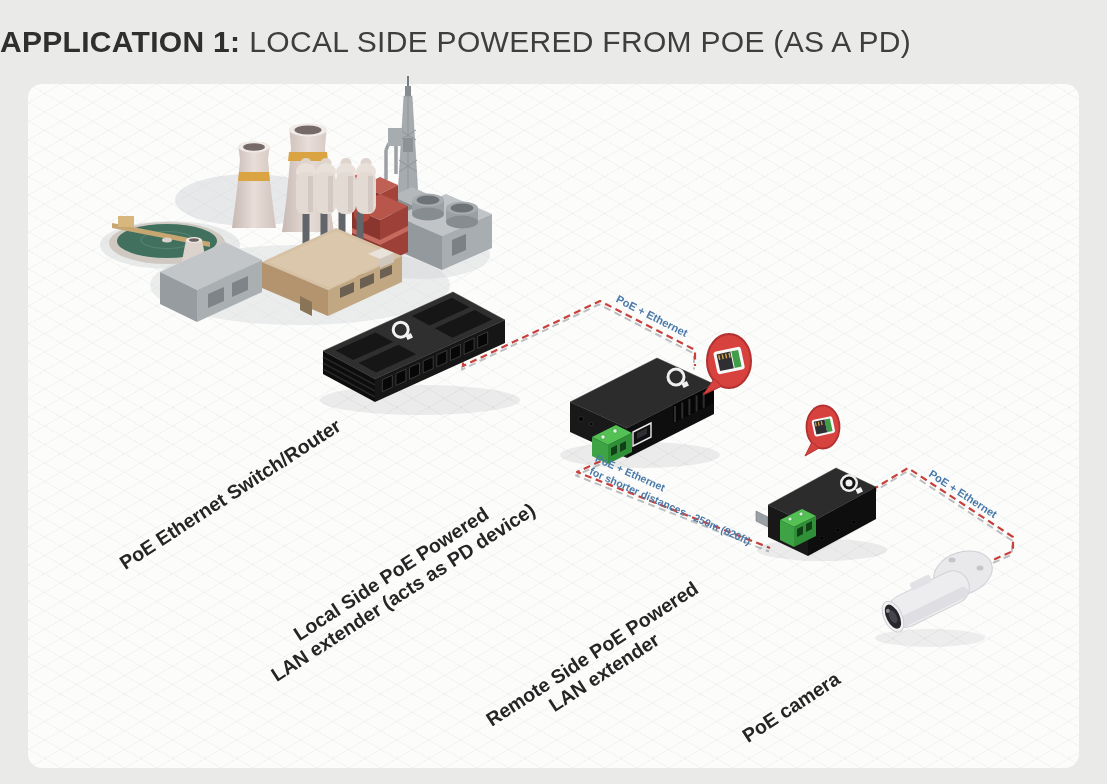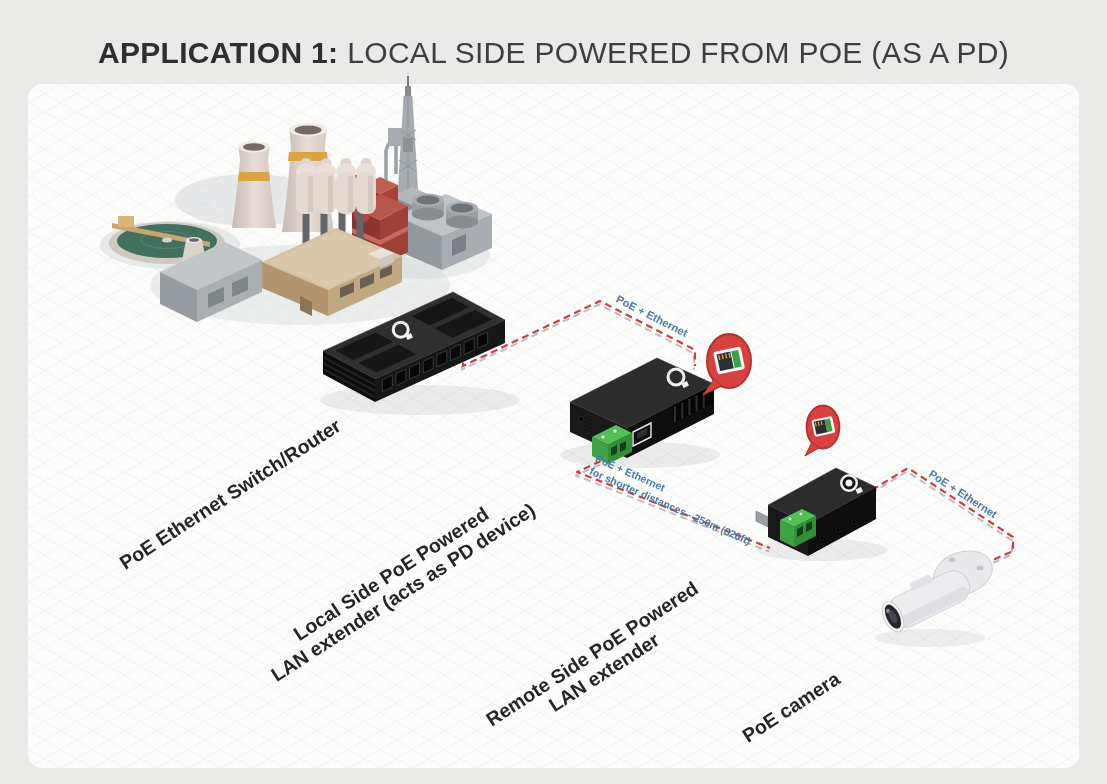--- a/index.html
+++ b/index.html
@@ -2,21 +2,21 @@
 <html><head>
 <meta charset="utf-8">
 <style>
   html,body{margin:0;padding:0;background:#e4e4e2;}
   .stage{
     position:relative;width:1107px;height:784px;margin:0 auto;
     background:#eaeae8;overflow:hidden;
     font-family:"Liberation Sans",sans-serif;
   }
   .title{
-    position:absolute;top:36px;left:0;width:100%;text-align:center;
+    position:absolute;top:25px;left:0;width:100%;text-align:left;
     font-size:30px;color:#3e3e3e;letter-spacing:.3px;white-space:nowrap;
   }
   .title .t-bold{font-weight:bold;color:#2f2f2f;}
   .title .t-rest{font-weight:normal;color:#3e3e3e;margin-left:9px;}
   .panel{
     position:absolute;left:28px;top:84px;width:1051px;height:684px;
     border-radius:14px;background-color:#fcfcfb;
     background-image:
       repeating-linear-gradient(30deg, rgba(130,140,152,.075) 0 1px, transparent 1px 16px),
       repeating-linear-gradient(150deg, rgba(130,140,152,.075) 0 1px, transparent 1px 16px);

